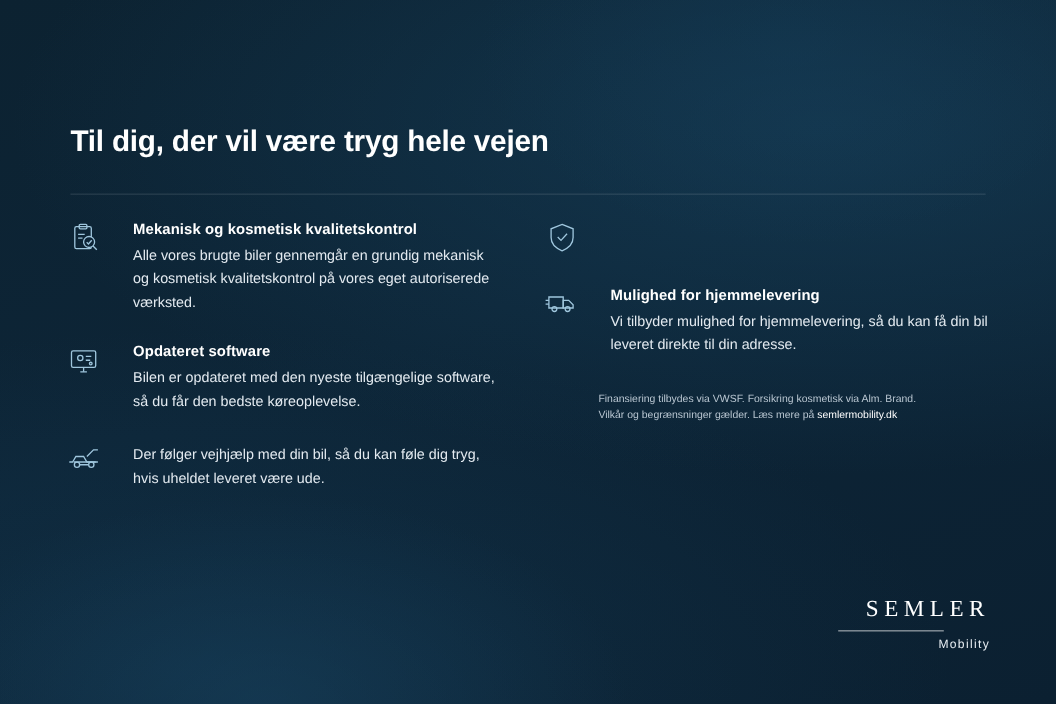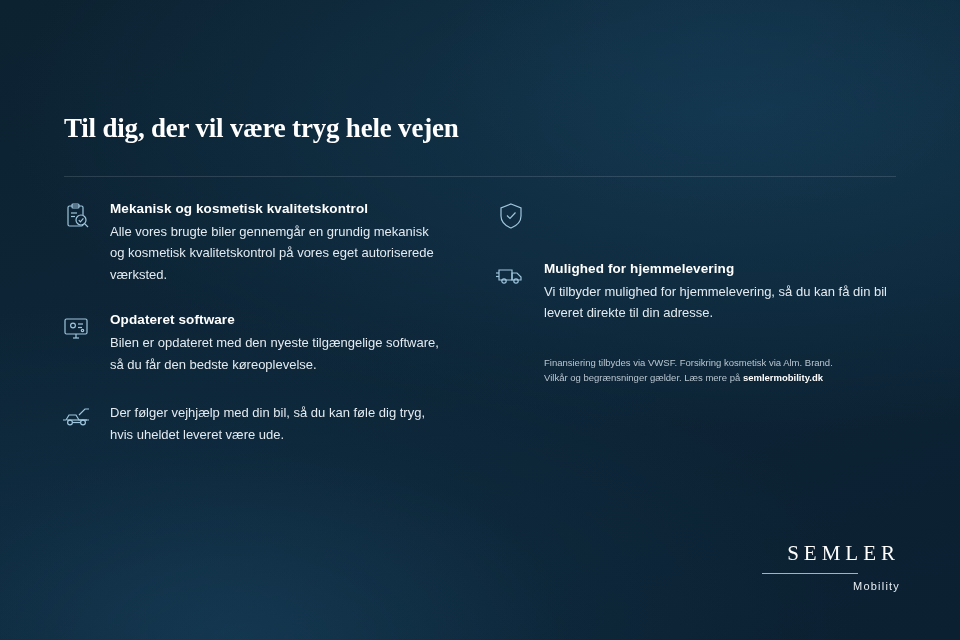--- a/index.html
+++ b/index.html
@@ -42,21 +42,20 @@
   }
 
   .title {
     position: absolute;
     left: 64px;
     top: 113px;
     font-size: 27px;
     font-weight: bold;
     letter-spacing: -0.2px;
     color: #ffffff;
-    font-family: Liberation Serif, serif;
   }
 
   .divider {
     position: absolute;
     left: 64px;
     top: 176px;
     width: 832px;
     height: 1px;
     background: rgba(255,255,255,0.13);
   }
@@ -71,21 +70,21 @@
   }
   .col {
     width: 414px;
     display: flex;
     flex-direction: column;
   }
 
   .feature {
     display: flex;
     align-items: flex-start;
-    gap: 12px;
+    gap: 23px;
     margin-bottom: 26px;
   }
   .feature .icon {
     width: 42px;
     min-width: 42px;
     height: 34px;
     display: flex;
     align-items: flex-start;
     justify-content: center;
     padding-top: 2px;
@@ -111,21 +110,21 @@
   .col-right .f-body { max-width: 352px; }
 
   .legal {
     margin-top: 6px;
     margin-left: 54px;
     font-size: 9.5px;
     line-height: 1.55;
     color: #b9c6d1;
     max-width: 300px;
   }
-  .legal b { color: #ffffff; font-weight: bold; text-align: center; }
+  .legal b { color: #ffffff; font-weight: normal; text-align: center; }
 
   .logo {
     position: absolute;
     right: 60px;
     bottom: 48px;
     text-align: right;
     width: 180px;
   }
   .logo .word {
     font-family: "Liberation Serif", serif;

